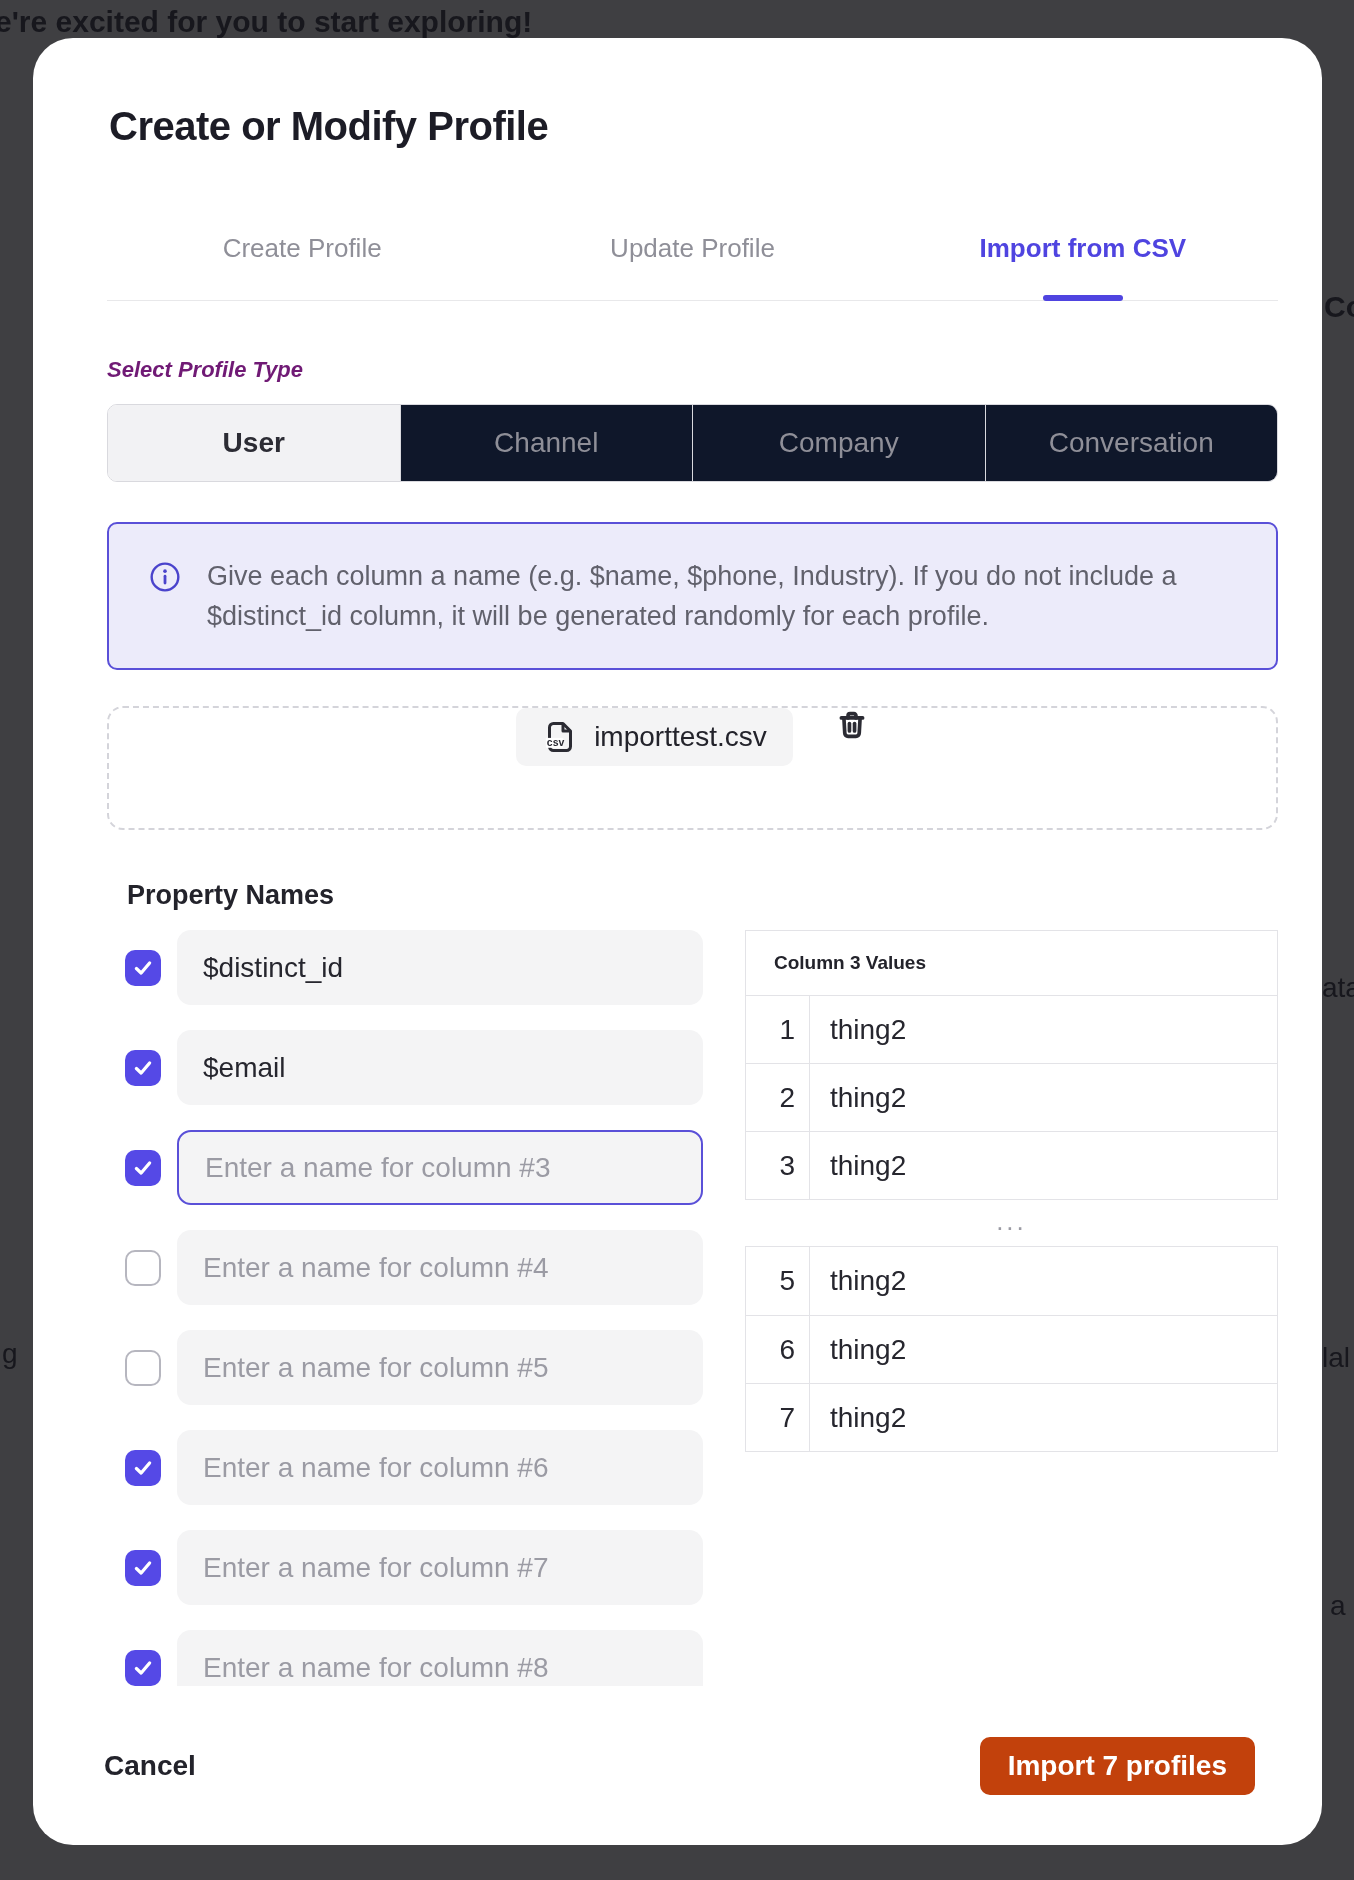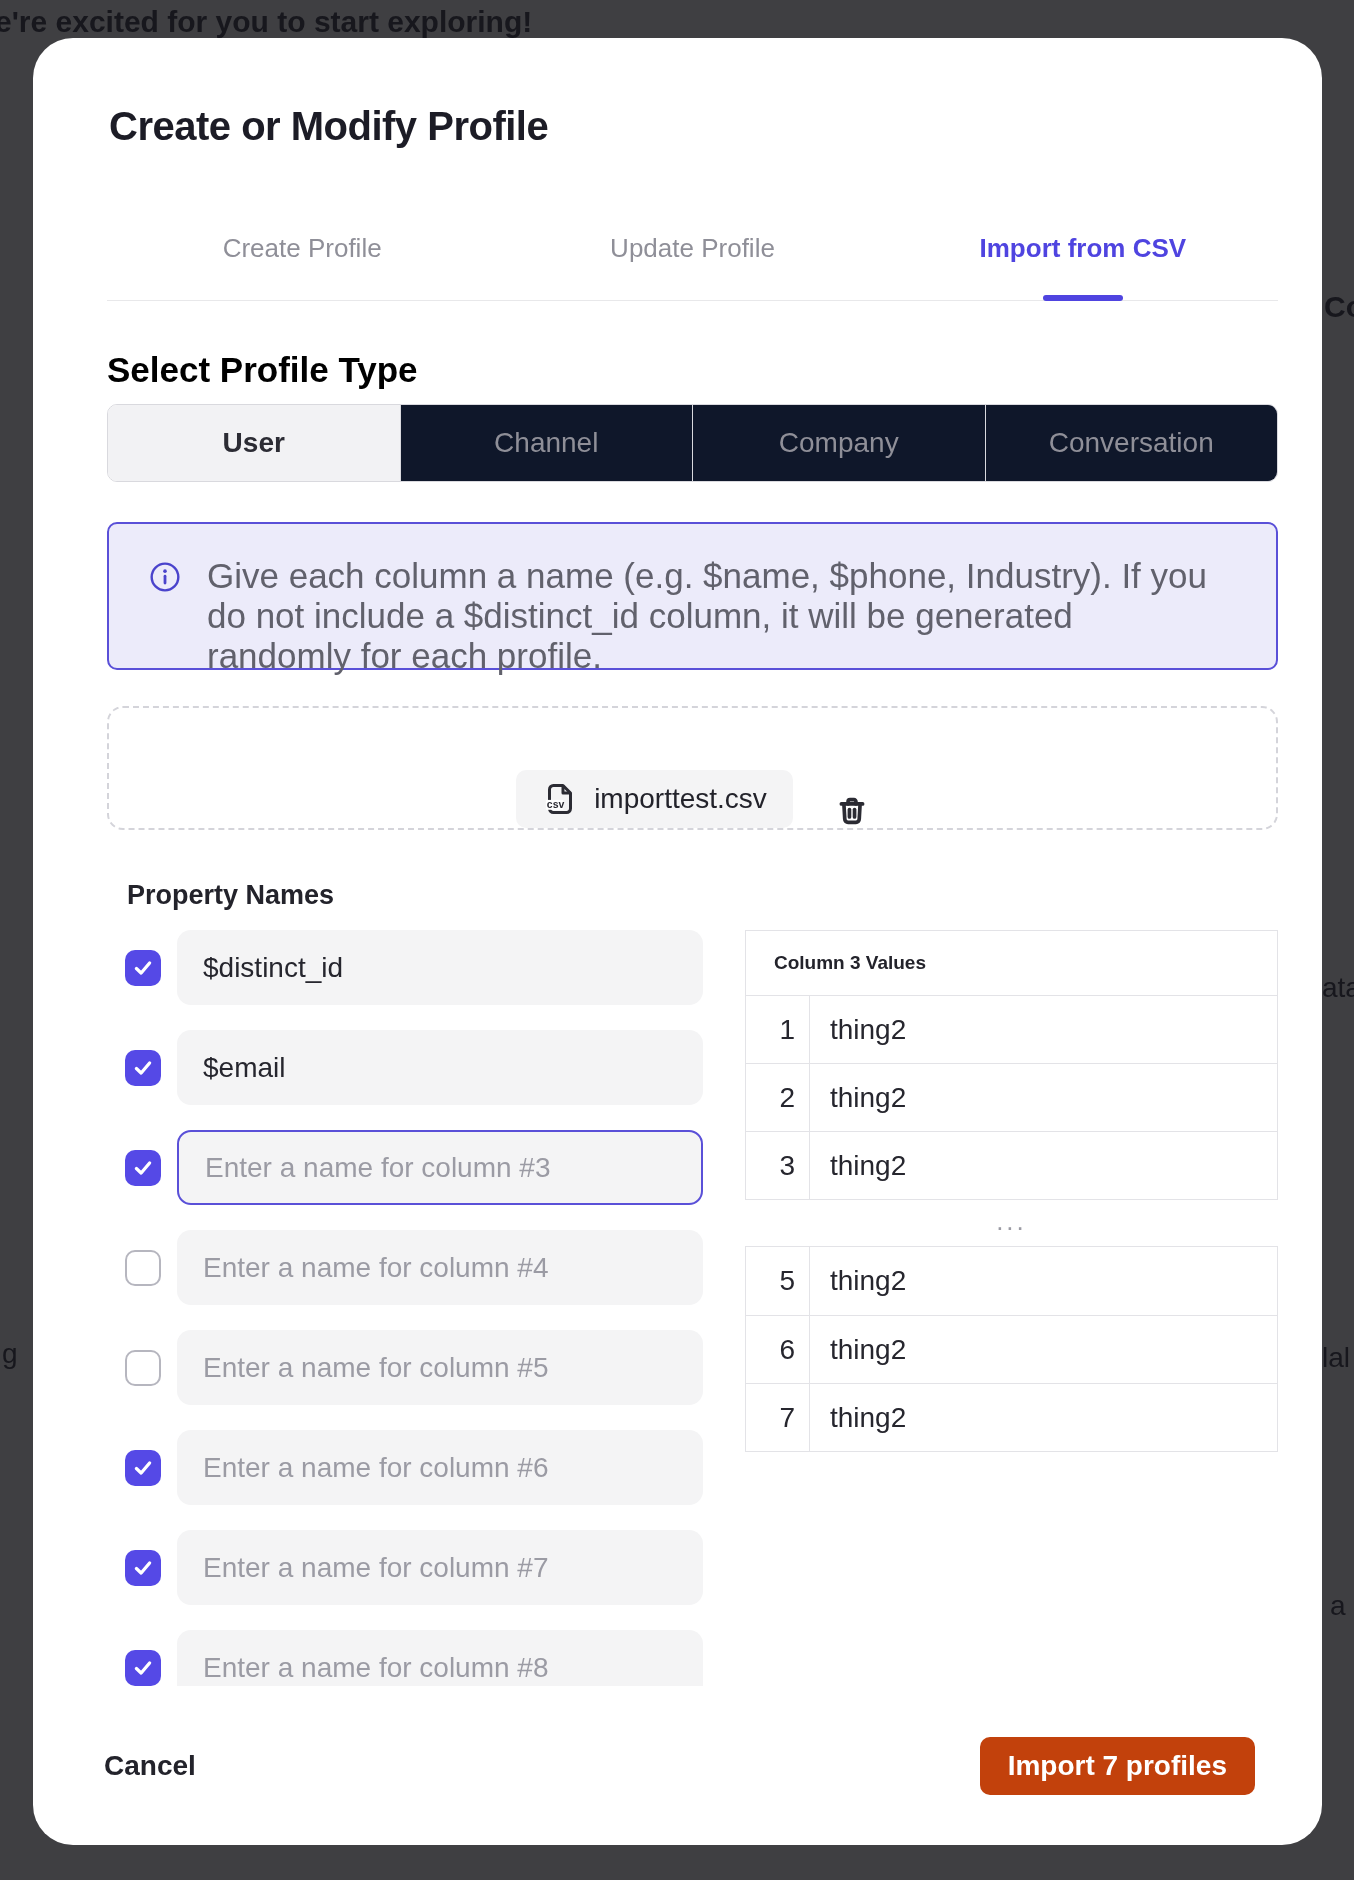--- a/index.html
+++ b/index.html
@@ -36,46 +36,46 @@
   .tab {
     position:relative; flex:1; display:flex; justify-content:center;
     padding-bottom:36px; font-size:26px; color:#8f8f98; cursor:pointer;
   }
   .tab.active { color:#4f44e0; font-weight:600; }
   .tab-underline {
     position:absolute; bottom:-1px; left:50%; transform:translateX(-50%);
     width:80px; height:6px; border-radius:3px; background:#4f44e0;
   }
 
-  .select-label { margin-top:52px; font-size:35px; line-height:34px; font-weight:600; color:#000000; }
+  .select-label { margin-top:52px; font-size:22px; line-height:34px; font-weight:600; color:#701a75;font-style:italic; }
 
   
   .segmented {
     margin-top:17px; height:78px; display:flex;
     border:1px solid #d9d9de; border-radius:10px; overflow:hidden; background:#fff;
   }
   .segment {
     flex:1; display:flex; align-items:center; justify-content:center;
     font-size:28px; color:#8f8f98; cursor:pointer; background:#0f172a;
   }
   .segment + .segment { border-left:1px solid #d9d9de; }
   .segment.selected { background:#f2f2f4; color:#2c2c34; font-weight:600; }
 
   
   .info-box {
     margin-top:40px; height:148px; display:flex; align-items:flex-start; gap:26px;
     padding:32px 40px; background:#ecebfa; border:2px solid #5a50d8; border-radius:10px;
   }
   .info-icon { flex:0 0 auto; margin-top:5px; }
-  .info-text { font-size:35px; line-height:40px; color:#61616c; width:1010px; }
+  .info-text { font-size:27px; line-height:40px; color:#61616c; width:1010px; }
 
   
   .upload {
     margin-top:36px; height:124px; border:2px dashed #d4d4da; border-radius:16px;
-    display:flex; align-items:flex-end; justify-content:center;gap:16px;
+    display:flex; align-items:flex-start; justify-content:center;gap:16px;
   }
   .file-chip {
     display:flex; align-items:center; gap:16px; background:#f4f4f5;
     border-radius:10px; height:58px; padding:0 26px; font-size:28px; color:#23232b; cursor:pointer;
   }
   .trash-btn { margin-left:26px; background:none; border:none; padding:0; cursor:pointer; display:flex; }
 
   .prop-heading { margin:48px 0 0 20px; font-size:27px; line-height:34px; font-weight:600; color:#23232b; }
 
   

